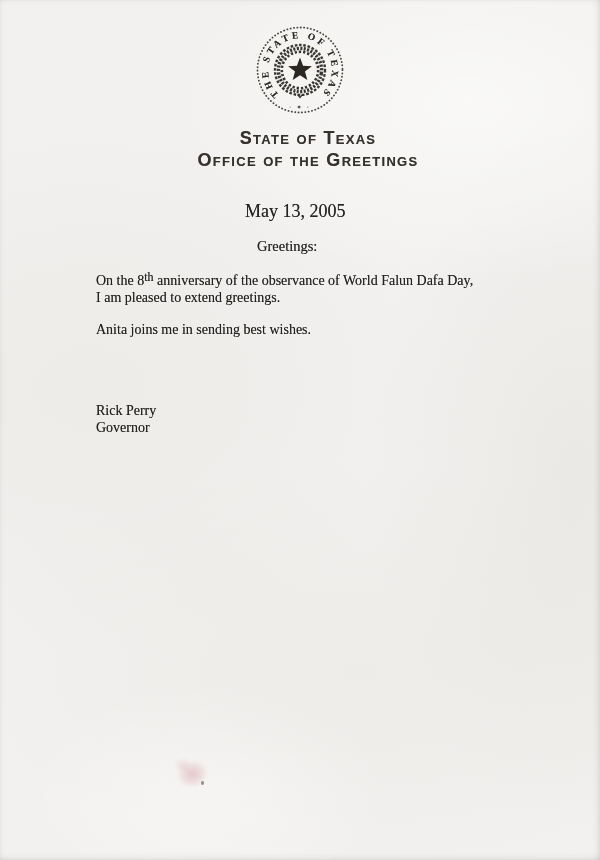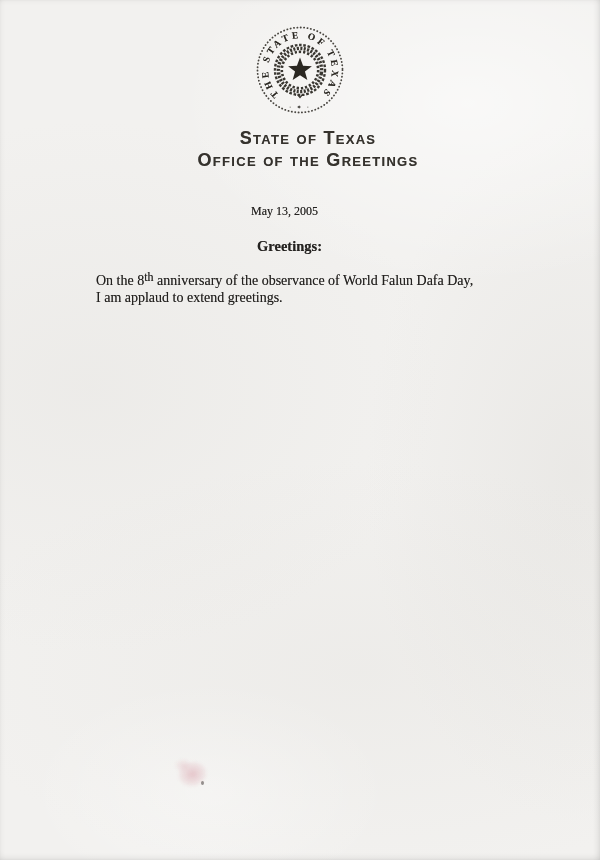--- a/index.html
+++ b/index.html
@@ -51,32 +51,32 @@
     letter-spacing: 1.3px;
     margin-bottom: 3px;
   }
   .org-line2 {
     font-size: 18px;
     line-height: 19px;
     letter-spacing: 1.3px;
   }
   .date {
     position: absolute;
-    left: 251px;
+    left: 245px;
     top: 203px;
-    font-size: 12px;
+    font-size: 18px;
     line-height: 16.5px;
   }
   .salutation {
     position: absolute;
     left: 257px;
     top: 238px;
     font-size: 14.5px;
     line-height: 16.5px;
-    font-weight: bold;
+    font-weight: normal;
   }
   .body-block {
     position: absolute;
     left: 96px;
     top: 273px;
     width: 420px;
     font-size: 14px;
     line-height: 16.5px;
   }
   .body-block p {
@@ -145,19 +145,24 @@
   <div class="letterhead">
     <div class="org-line1">State of Texas</div>
     <div class="org-line2">Office of the Greetings</div>
   </div>
 
   <div class="date">May 13, 2005</div>
   <div class="salutation">Greetings:</div>
 
   <div class="body-block">
     <p><span>On the 8</span><sup>th</sup><span> anniversary of the observance of World Falun Dafa Day,
-I am applaud to extend greetings.</span></p>
+I am pleased to extend greetings.</span></p>
+    <p>Anita joins me in sending best wishes.</p>
+    <div class="signature">
+      <div>Rick Perry</div>
+      <div>Governor</div>
+    </div>
   </div>
 
   <div class="smudge"></div>
   <div class="speck"></div>
 
 </div>
 
 </body></html>

